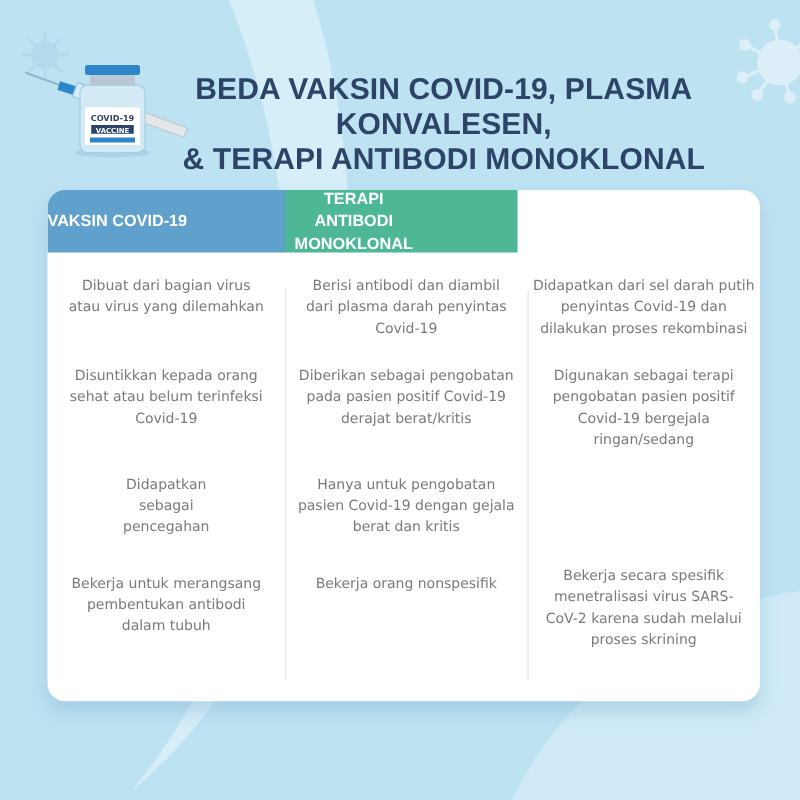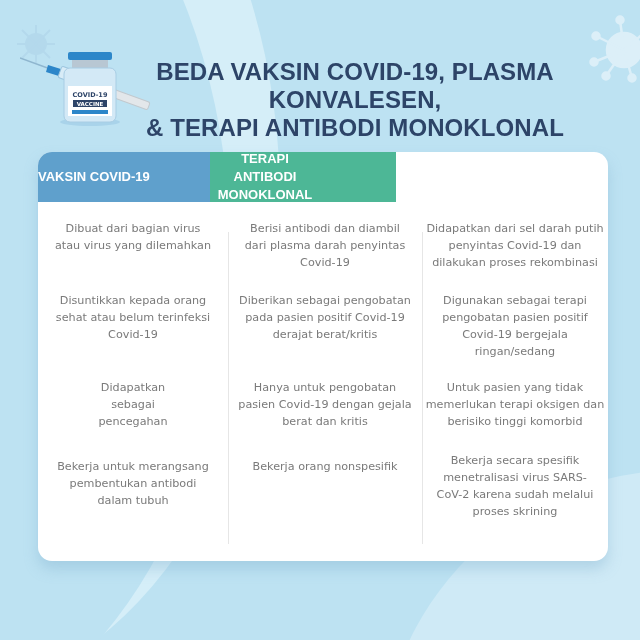--- a/index.html
+++ b/index.html
@@ -40,21 +40,21 @@
     box-shadow: 0 8px 14px rgba(120,170,200,0.35);
     overflow: hidden;
   }
   .headers { display: flex; height: 50px; }
   .hcell {
     display: flex; align-items: center; justify-content: flex-start;
     text-align: center;
     font-family: "Liberation Sans", sans-serif; font-weight: bold;
     font-size: 13px; line-height: 18px;
   }
-  .h1 { width: 172px; background: #5fa0cc; color: #ffffff; }
+  .h1 { width: 190px; background: #5fa0cc; color: #ffffff; }
   .h2 { width: 194px; background: #fcefcc; color: #ad8a55; }
   .h3 { width: 186px; background: #4db796; color: #ffffff; }
   .body { display: flex; height: 359px; position: relative; }
   .col { position: relative; }
   .c1 { width: 190px; }
   .c2 { width: 194px; }
   .c3 { width: 186px; }
   .divider {
     position: absolute; top: 30px; width: 1px; height: 312px; background: #e6e6e6;
   }
@@ -144,17 +144,16 @@
     <div class="col c2">
       <div class="cell" style="top:18px;padding:0 12px">Berisi antibodi dan diambil dari plasma darah penyintas Covid-19</div>
       <div class="cell" style="top:90px;padding:0 8px">Diberikan sebagai pengobatan pada pasien positif Covid-19 derajat berat/kritis</div>
       <div class="cell" style="top:177px;padding:0 8px">Hanya untuk pengobatan pasien Covid-19 dengan gejala berat dan kritis</div>
       <div class="cell" style="top:256px;padding:0 8px">Bekerja orang nonspesifik</div>
     </div>
     <div class="divider" style="left:384px"></div>
     <div class="col c3">
       <div class="cell" style="top:18px;padding:0 2px">Didapatkan dari sel darah putih penyintas Covid-19 dan dilakukan proses rekombinasi</div>
       <div class="cell" style="top:90px;padding:0 10px">Digunakan sebagai terapi pengobatan pasien positif Covid-19 bergejala ringan/sedang</div>
-      <div class="cell" style="top:177px;padding:0 2px">Untuk pasien yang tidak memerlukan terapi oksigen dan berisiko tinggi komorbid</div>
       <div class="cell" style="top:250px;padding:0 12px">Bekerja secara spesifik menetralisasi virus SARS-CoV-2 karena sudah melalui proses skrining</div>
     </div>
   </div>
 </div>
 
 </body></html>

